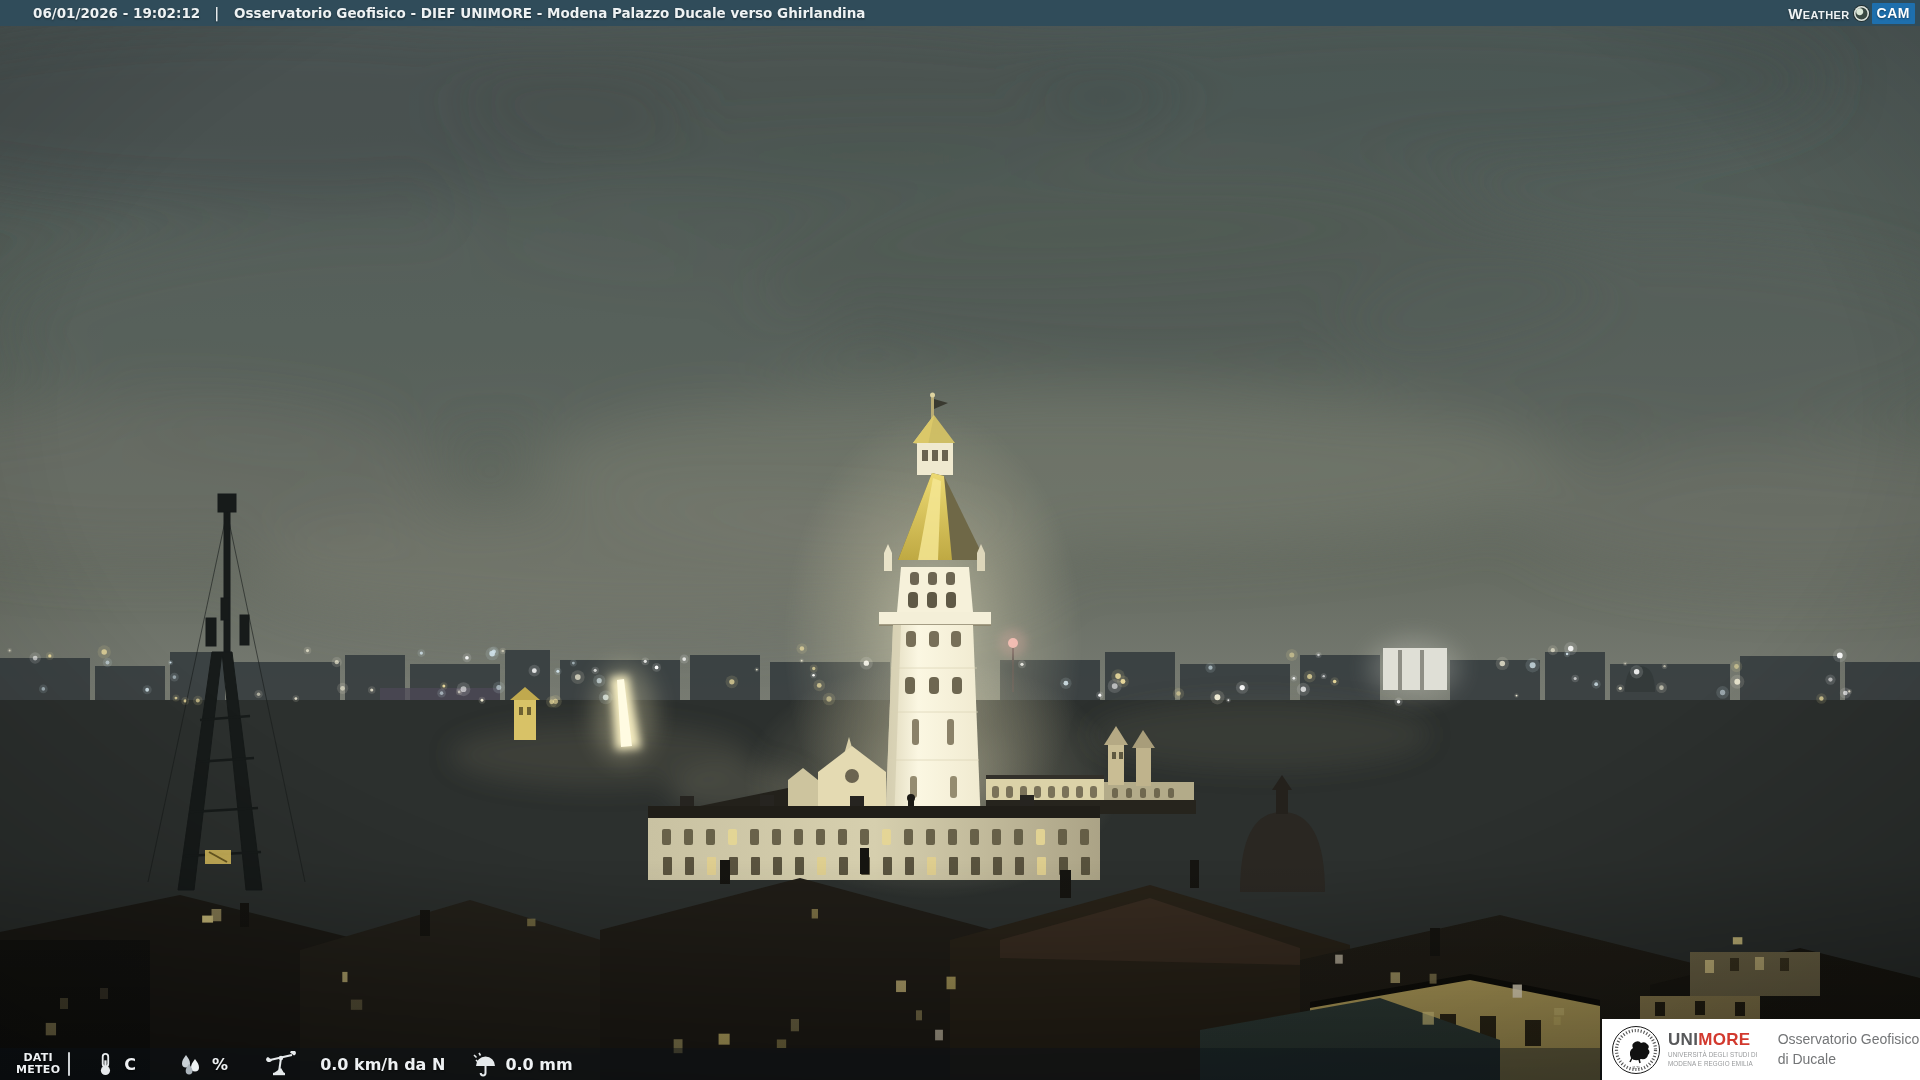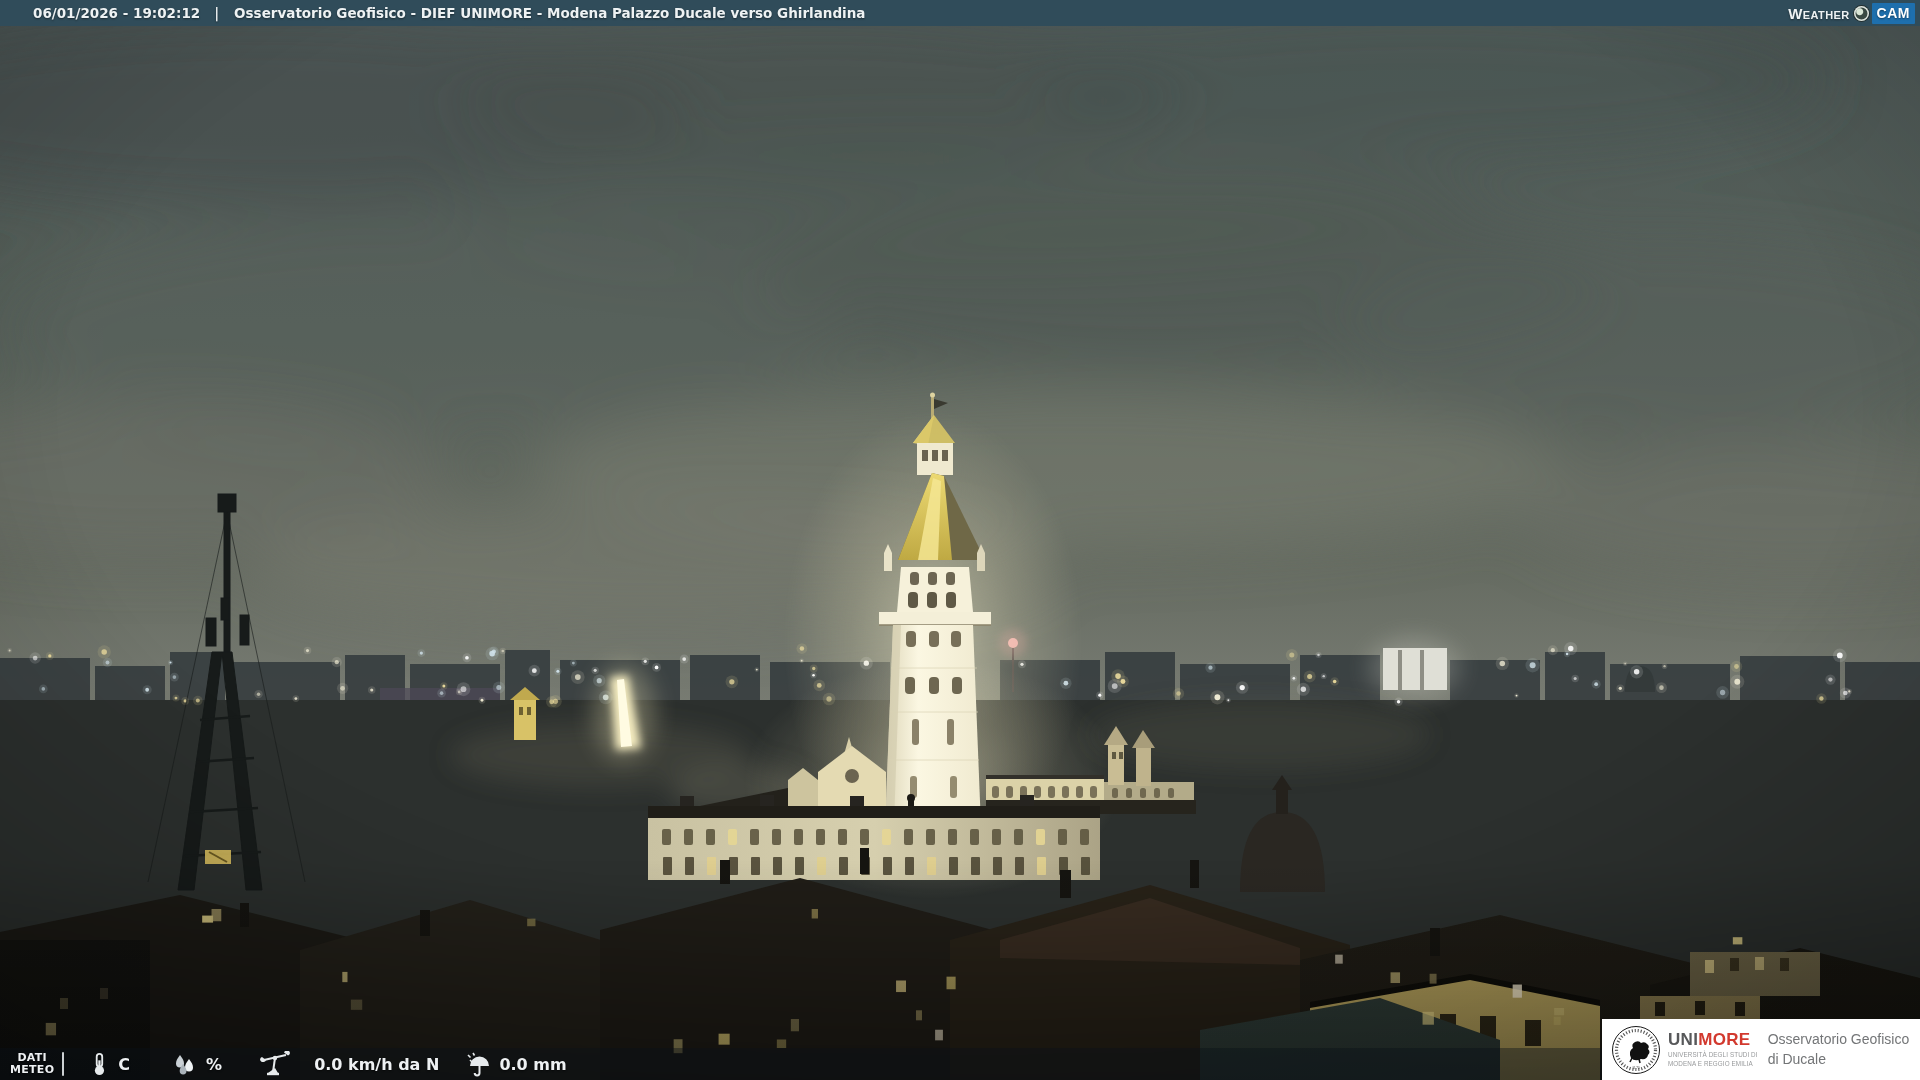--- a/index.html
+++ b/index.html
@@ -30,39 +30,39 @@
   .wcam .cam{background:var(--cam_blue);color:#fff;font-family:"Liberation Sans",sans-serif;
     font-weight:bold;font-size:14px;letter-spacing:.5px;padding:2px 5px 3px 5px;border-radius:1px;}
 
   
   .meteobar{
     position:absolute;left:0;right:0;bottom:0;height:32px;z-index:4;
     background:var(--meteo_bar_bg);
     display:flex;align-items:center;color:#eef1f3;
     text-shadow:0 1px 2px rgba(0,0,0,.6);
   }
-  .meteolabel{margin-left:10px;font-size:11px;font-weight:bold;line-height:1.12;text-align:center;letter-spacing:.3px;}
+  .meteolabel{margin-left:16px;font-size:11px;font-weight:bold;line-height:1.12;text-align:center;letter-spacing:.3px;}
   .vline{width:2px;height:24px;background:rgba(240,244,246,.85);margin-left:8px;border-radius:1px;}
   .metric{display:flex;align-items:center;gap:8px;font-size:16px;font-weight:bold;white-space:nowrap;}
   .metric svg{display:block;}
   .m-temp{margin-left:24px;} .m-hum{margin-left:42px;} .m-wind{margin-left:38px;gap:24px;} .m-rain{margin-left:26px;}
 
   
   .unibox{
     position:absolute;right:0;bottom:0;width:318px;height:61px;z-index:6;
     background:#fff;display:flex;align-items:center;padding-left:9px;
     font-family:"Liberation Sans",sans-serif;
   }
   .seal{flex:0 0 auto;}
   .brand{margin-left:7px;line-height:1;}
   .brand-name{font-size:17px;font-weight:bold;letter-spacing:.3px;}
   .brand-name .uni{color:var(--unimore-gray,#57585a);color:var(--unimore_gray);}
   .brand-name .more{color:var(--unimore_red);}
   .brand-sub{margin-top:3px;font-size:6.3px;color:#97999b;line-height:1.3;letter-spacing:.1px;}
-  .org{margin-left:10px;font-size:14px;color:var(--org_text);line-height:1.4;}
+  .org{margin-left:20px;font-size:14px;color:var(--org_text);line-height:1.4;}
   .org span{display:block;}
 </style>
 </head>
 <body>
 
 <div class="stage">
 
   <svg class="scene" viewBox="0 0 1920 1080">
     <defs>
       <linearGradient id="skyG" x1="0" y1="0" x2="0" y2="1">

